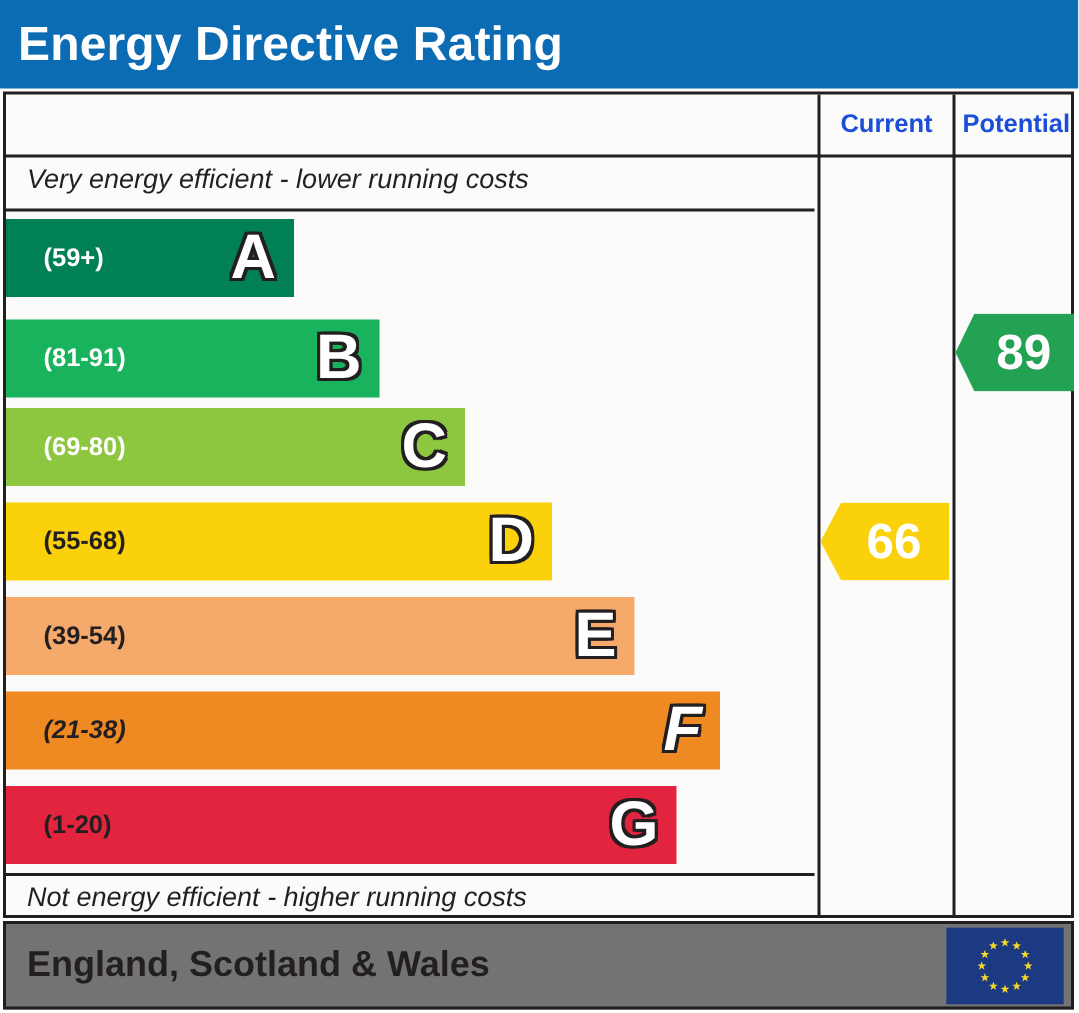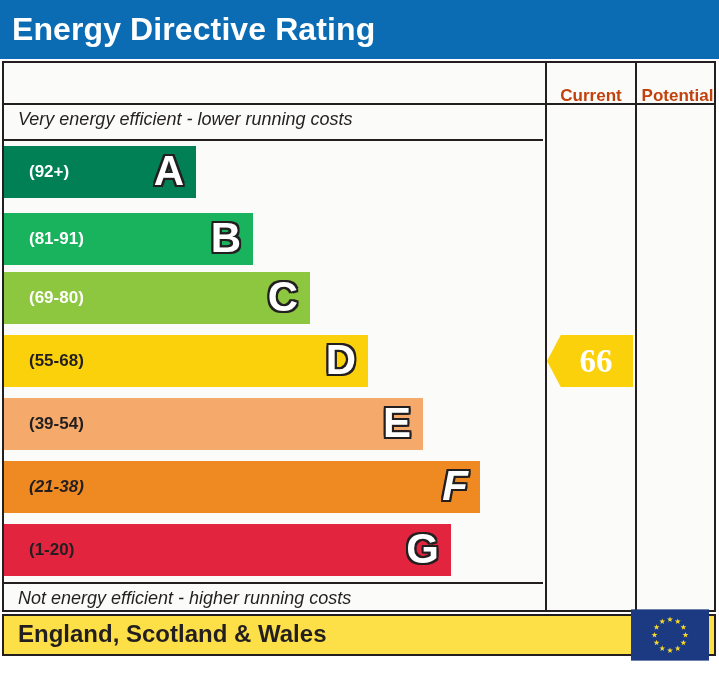--- a/index.html
+++ b/index.html
@@ -77,22 +77,21 @@
   }
 
   .col-head {
     position: absolute;
     top: 0;
     height: 40px;
     line-height: 40px;
     text-align: center;
     font-size: 17px;
     font-weight: bold;
-    color: #c2410c;
-    margin-top: 13px;
+    color: #1d4ed8;
   }
   .col-head.current   { left: 543px; width: 88px; }
   .col-head.potential { left: 633px; width: 81px; }
 
   
   .caption {
     position: absolute;
     left: 14px;
     font-size: 18px;
     font-style: italic;
@@ -159,33 +158,33 @@
     display: flex;
     align-items: center;
     justify-content: center;
     color: #ffffff;
     font-size: 33px;
     font-weight: bold;
     clip-path: polygon(0% 50%, 16% 0%, 100% 0%, 100% 100%, 16% 100%);
     padding-left: 12px;
     box-sizing: border-box;
   }
-  .arrow.current   { left: 543px; width: 86px; font-family: Liberation Serif, serif; }
+  .arrow.current   { left: 543px; width: 86px; }
   .arrow.potential { left: 633px; width: 79px; }
 
   
   .footer-frame {
     position: absolute;
     left: 2px;
     top: 614px;
     width: 714px;
-    height: 42px;
+    height: 59px;
     border: 2px solid #231f20;
     box-sizing: border-box;
-    background: #fde047;
+    background: #737373;
   }
   .footer-region {
     position: absolute;
     left: 14px;
     top: 50%;
     transform: translateY(-52%);
     font-size: 24px;
     font-weight: bold;
     color: #231f20;
     white-space: nowrap;
@@ -228,21 +227,21 @@
     <div class="head-rule"></div>
 
     <div class="col-head current">Current</div>
     <div class="col-head potential">Potential</div>
 
     <div class="caption top">Very energy efficient - lower running costs</div>
     <div class="cap-rule top"></div>
 
     <div class="bars" id="bars">
         <div class="band" style="top: 5px; width: 192px; background: rgb(0, 128, 84);">
-          <span class="range" style="color: rgb(255, 255, 255);">(92+)</span>
+          <span class="range" style="color: rgb(255, 255, 255);">(59+)</span>
           <span class="letter">A</span>
         </div>
         <div class="band" style="top: 72px; width: 249px; background: rgb(25, 178, 93);">
           <span class="range" style="color: rgb(255, 255, 255);">(81-91)</span>
           <span class="letter">B</span>
         </div>
         <div class="band" style="top: 131px; width: 306px; background: rgb(141, 198, 63);">
           <span class="range" style="color: rgb(255, 255, 255);">(69-80)</span>
           <span class="letter">C</span>
         </div>
@@ -261,20 +260,21 @@
         <div class="band" style="top: 383px; width: 447px; background: rgb(226, 36, 63);">
           <span class="range" style="color: rgb(35, 31, 32);">(1-20)</span>
           <span class="letter">G</span>
         </div>
       </div>
 
     <div class="cap-rule bottom"></div>
     <div class="caption bottom">Not energy efficient - higher running costs</div>
 
     <div class="arrow current" id="arrow-current" style="top: 272px; background: rgb(251, 209, 12);">66</div>
+    <div class="arrow potential" id="arrow-potential" style="top: 146px; background: rgb(35, 162, 83);">89</div>
   </div>
 
   <div class="footer-frame">
     <div class="footer-region">England, Scotland &amp; Wales</div>
     <svg class="eu-flag" viewBox="0 0 78 51">
       <rect x="0" y="0" width="78" height="51" fill="#1b3a82"></rect>
       <g id="eu-stars" fill="#f6d928">
           <polygon points="39.00,6.90 39.73,9.00 41.95,9.04 40.18,10.38 40.82,12.51 39.00,11.24 37.18,12.51 37.82,10.38 36.05,9.04 38.27,9.00"></polygon>
           <polygon points="46.75,8.98 47.48,11.07 49.70,11.12 47.93,12.46 48.57,14.58 46.75,13.32 44.93,14.58 45.57,12.46 43.80,11.12 46.02,11.07"></polygon>
           <polygon points="52.42,14.65 53.15,16.75 55.37,16.79 53.60,18.13 54.25,20.26 52.42,18.99 50.60,20.26 51.24,18.13 49.48,16.79 51.69,16.75"></polygon>

